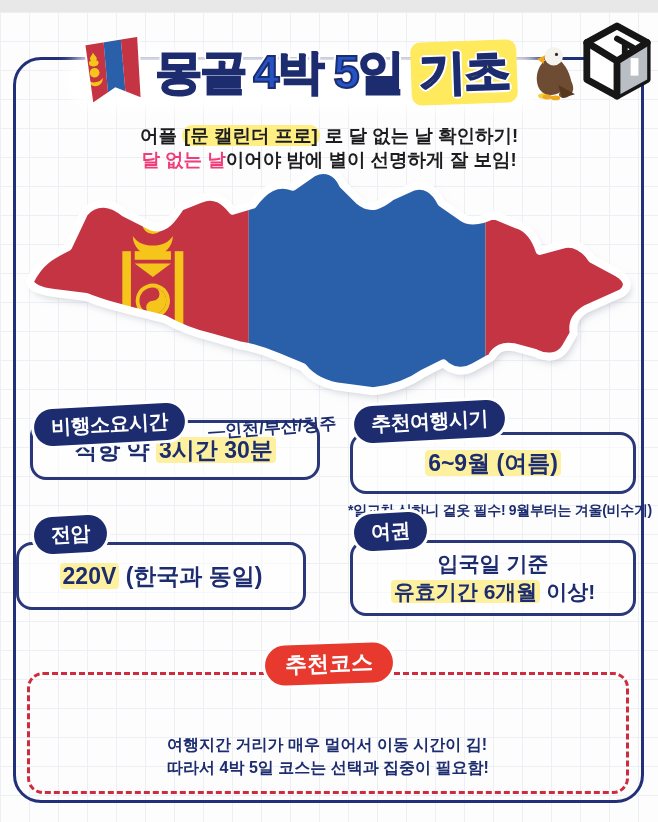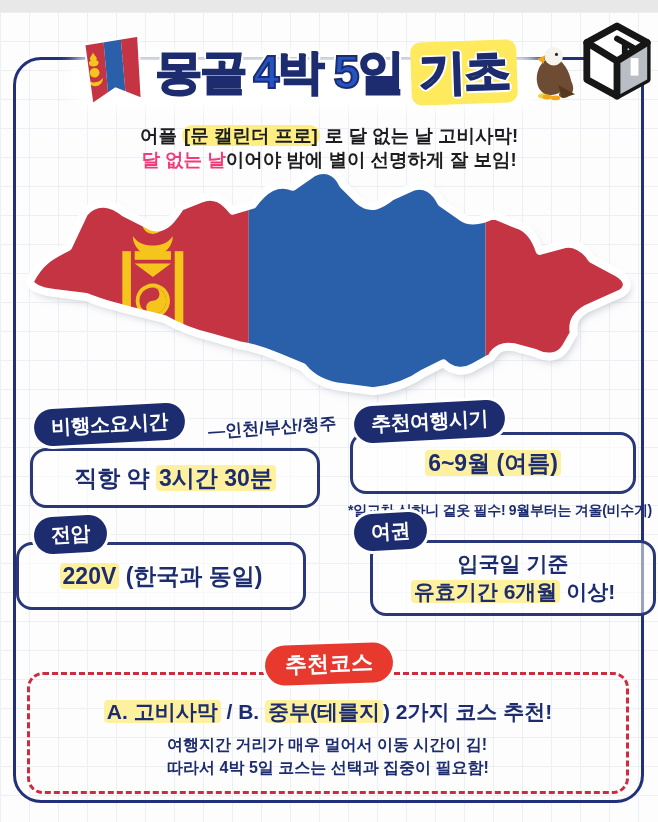--- a/index.html
+++ b/index.html
@@ -46,24 +46,24 @@
   .intro .hl-y{ background:#ffef82; padding:0 2px; border-radius:10px; }
   .intro .pink{ color:#f03d79; }
   
   .map-wrap{ position:absolute; left:22px; top:146px; z-index:1; }
   
   .box{
     position:absolute; border:3px solid #2a3779; border-radius:16px;
     display:flex; flex-direction:column; align-items:center; justify-content:center;
     font-weight:bold; color:#1c2c6e; background:rgba(255,255,255,.55); z-index:2;
   }
-  .b-flight { left:30px;  top:436px; width:290px; height:60px; font-size:23px; }
+  .b-flight { left:30px;  top:408px; width:290px; height:60px; font-size:23px; }
   .b-season { left:350px; top:420px; width:286px; height:62px; font-size:23px;align-items:center; }
   .b-voltage{ left:16px;  top:530px; width:290px; height:68px; font-size:23px; }
-  .b-passport{left:370px; top:528px; width:286px; height:76px; font-size:21px; line-height:1.35; text-align:center;}
+  .b-passport{left:350px; top:528px; width:286px; height:76px; font-size:21px; line-height:1.35; text-align:center;}
   .hl{ background:#fdf1a0; padding:0 3px; border-radius:4px; }
   .pill{
     position:absolute; background:#1c2c6e; color:#fff; font-weight:bold; font-size:20px;
     padding:5px 17px; border-radius:24px; box-shadow:0 0 0 3px #fff;
     transform:rotate(-3deg); white-space:nowrap; z-index:4; letter-spacing:-0.5px;
   }
   .p-flight { left:34px;  top:394px; }
   .p-season { left:354px; top:391px; }
   .p-voltage{ left:34px;  top:504px; }
   .p-passport{left:354px; top:501px; }
@@ -145,21 +145,21 @@
 
   <svg class="cube-logo" width="74" height="84" viewBox="0 0 76 84">
     <polygon points="38,5 69,22 69,60 38,77 7,60 7,22" fill="#ffffff" stroke="#161616" stroke-width="7" stroke-linejoin="round"></polygon>
     <polygon points="38,41 69,22 69,60 38,77" fill="#b9bdc4"></polygon>
     <path d="M7 22 L38 41 L69 22 M38 41 L38 77" fill="none" stroke="#161616" stroke-width="7" stroke-linejoin="round" stroke-linecap="round"></path>
     <path d="M38 18 L54 27 M46 23 L46 34" stroke="#161616" stroke-width="6" stroke-linecap="round"></path>
     <rect x="52" y="38" width="8" height="18" fill="#ffffff" transform="rotate(0 56 47)"></rect>
   </svg>
 
   <div class="intro">
-    <div><span>어플 </span><span class="hl-y">[문 캘린더 프로]</span><span> 로 달 없는 날 고비사막!</span></div>
+    <div><span>어플 </span><span class="hl-y">[문 캘린더 프로]</span><span> 로 달 없는 날 확인하기!</span></div>
     <div><span class="pink">달 없는 날</span><span>이어야 밤에 별이 선명하게 잘 보임!</span></div>
   </div>
 
   <div class="map-wrap">
     <svg width="614" height="252" viewBox="0 0 612 250">
       <defs>
         <clipPath id="mn">
           <path id="mnpath" d="M8 122 C18 102 30 96 46 88 L62 54 C74 40 90 44 102 54 L130 68 C142 72 150 60 158 48 L178 40 C192 34 202 42 210 52 L230 46 C242 30 254 22 270 28 L290 14 C302 8 314 12 320 26 L336 42 C348 52 358 46 368 38 L390 28 C402 24 412 32 418 44 L438 58 C446 64 458 62 470 56 L494 66 C506 70 512 80 516 92 L538 86 C550 82 562 90 568 100 L594 114 C604 120 606 128 598 134 L562 150 C552 156 548 164 550 174 L542 188 C536 198 524 200 512 194 L490 188 C480 186 472 190 468 198 L450 208 C440 214 428 212 420 204 L400 214 C386 224 368 230 350 232 L320 228 C302 226 288 218 280 208 L256 198 C242 192 230 188 216 186 L188 178 C172 174 156 168 142 160 L110 152 C94 148 78 144 64 138 L32 134 C18 132 8 128 8 122 Z"></path>
         </clipPath>
         <filter id="mapshadow" x="-5%" y="-5%" width="112%" height="118%">
@@ -214,20 +214,19 @@
   </div>
 
   <span class="pill p-passport">여권</span>
   <div class="box b-passport">
     <div>입국일 기준</div>
     <div><span class="hl">유효기간 6개월</span><span> 이상!</span></div>
   </div>
 
   <span class="course-pill">추천코스</span>
   <div class="course-box">
-    <div class="course-main"><span class="hl">A. 고비사막</span><span> / B. </span><span class="hl">중부(테를지</span><span>) 2가지 코스 추천!</span></div>
     <div class="course-detail">
       <div>여행지간 거리가 매우 멀어서 이동 시간이 김!</div>
       <div>따라서 4박 5일 코스는 선택과 집중이 필요함!</div>
     </div>
   </div>
 
 </div>
 
 </body></html>

